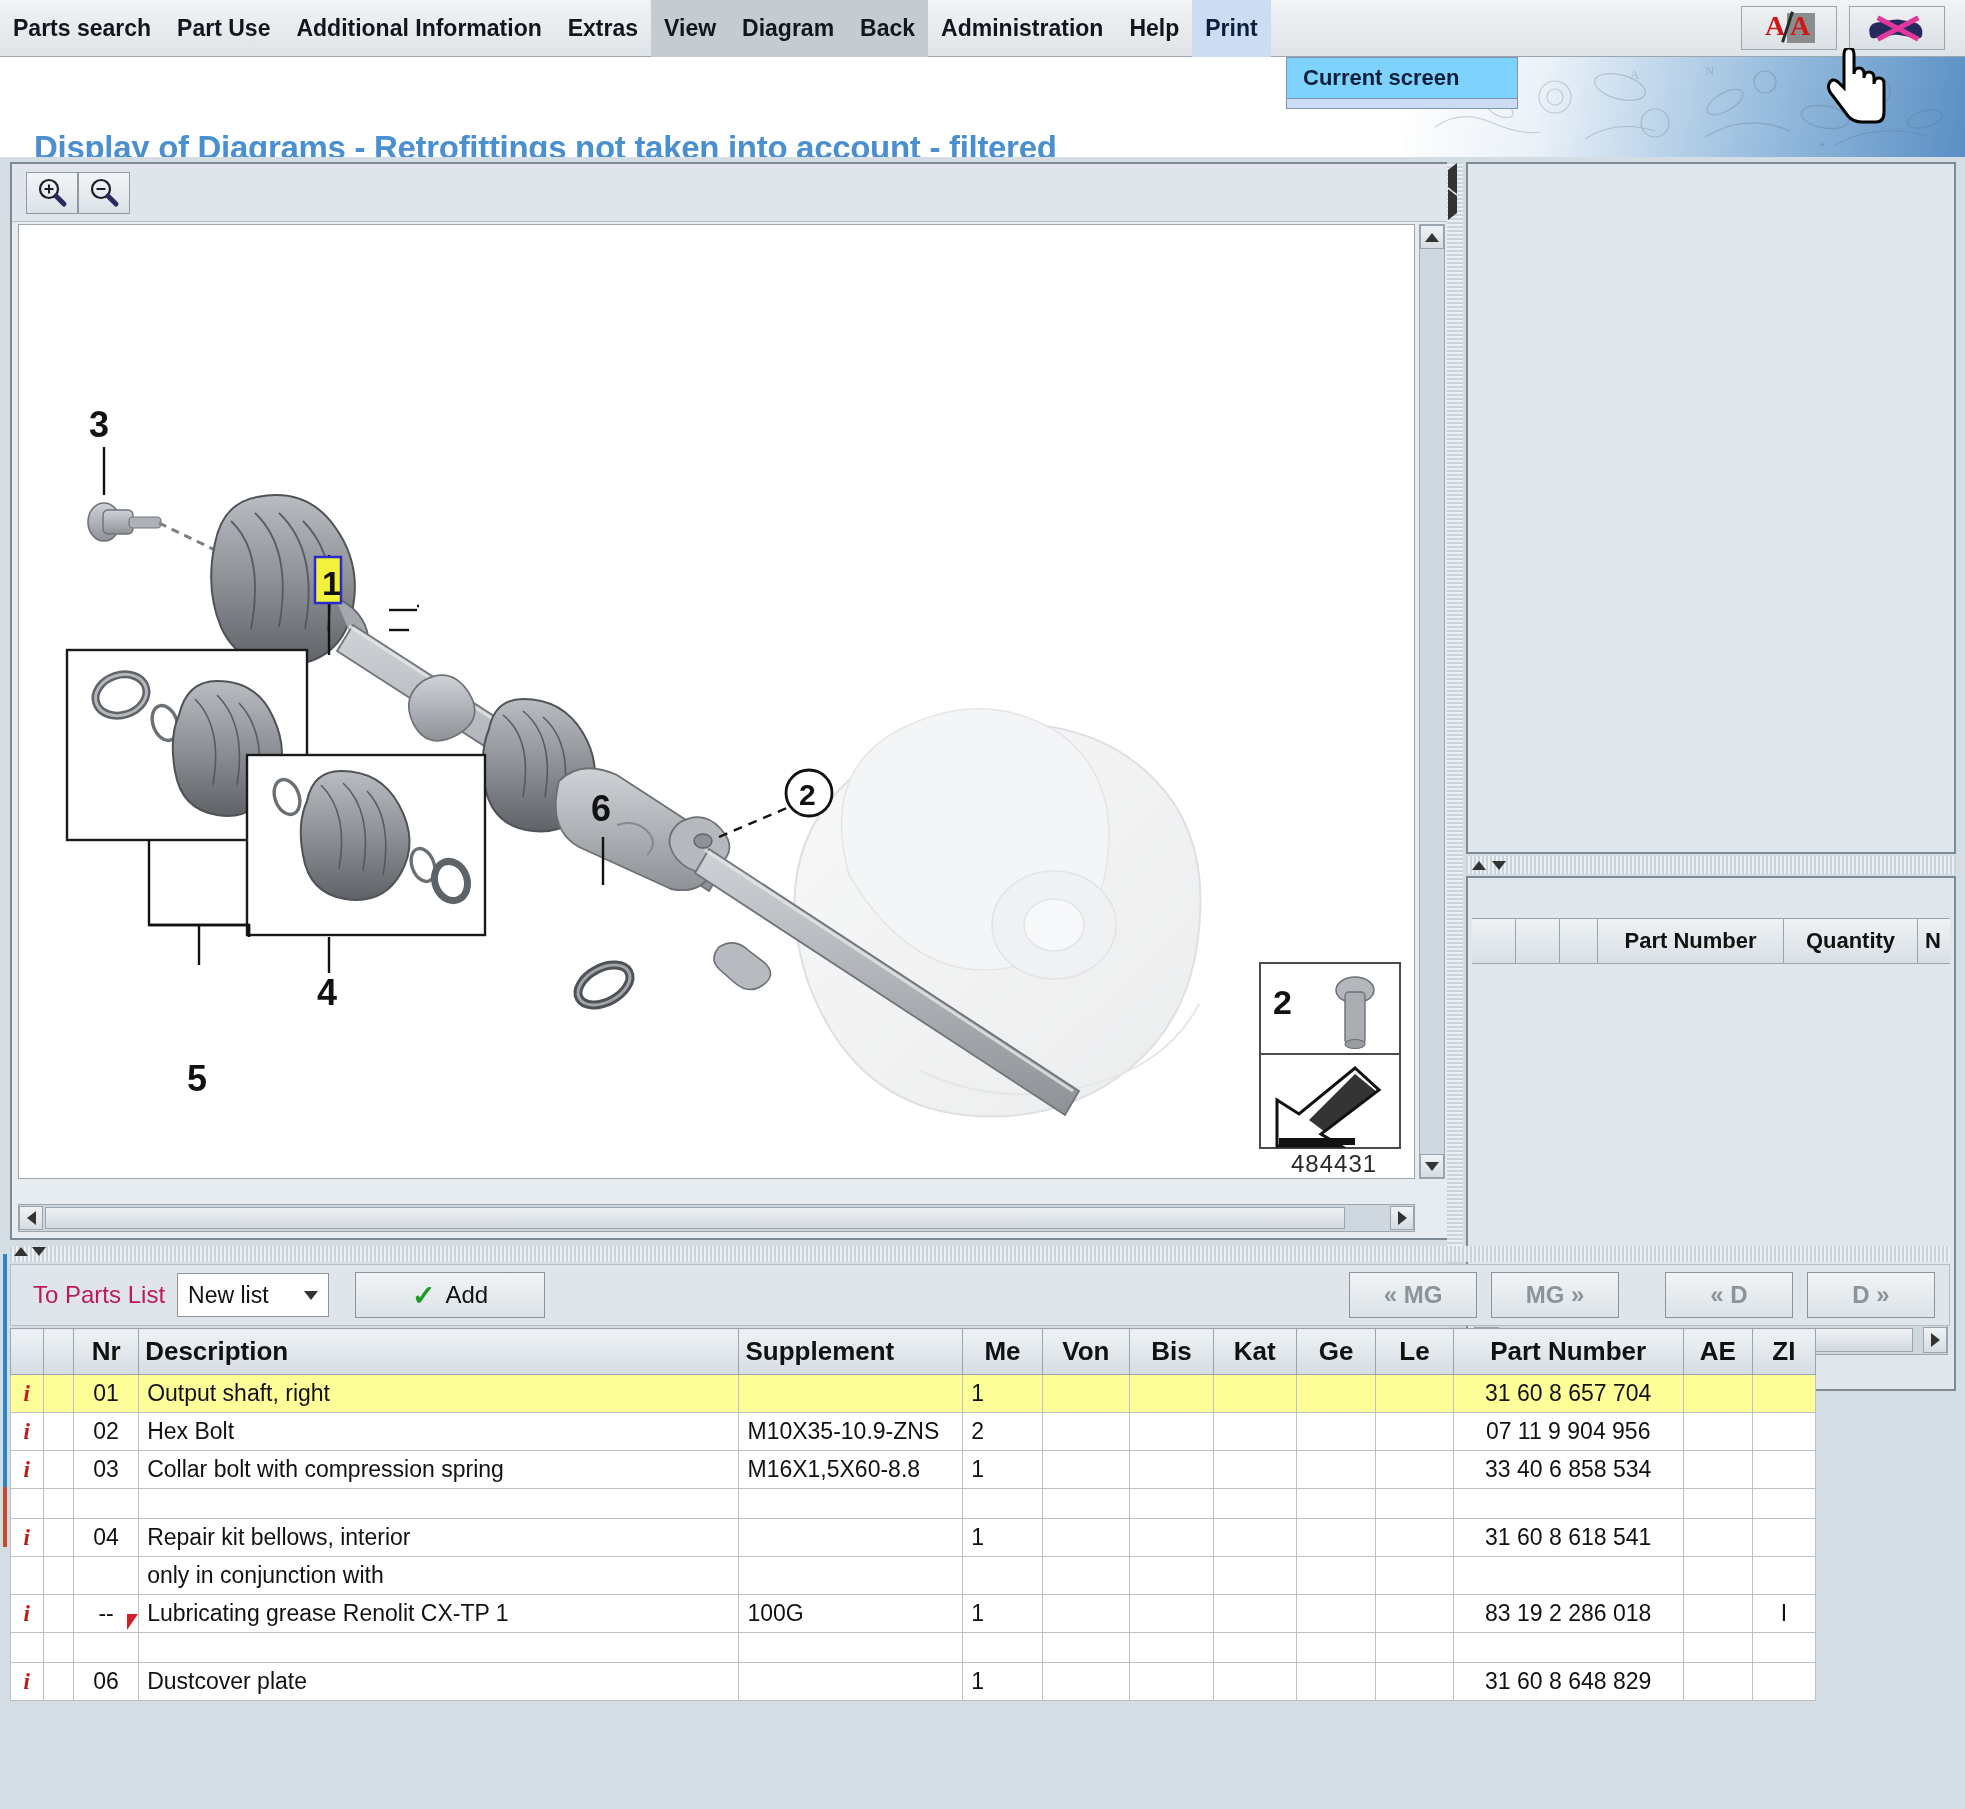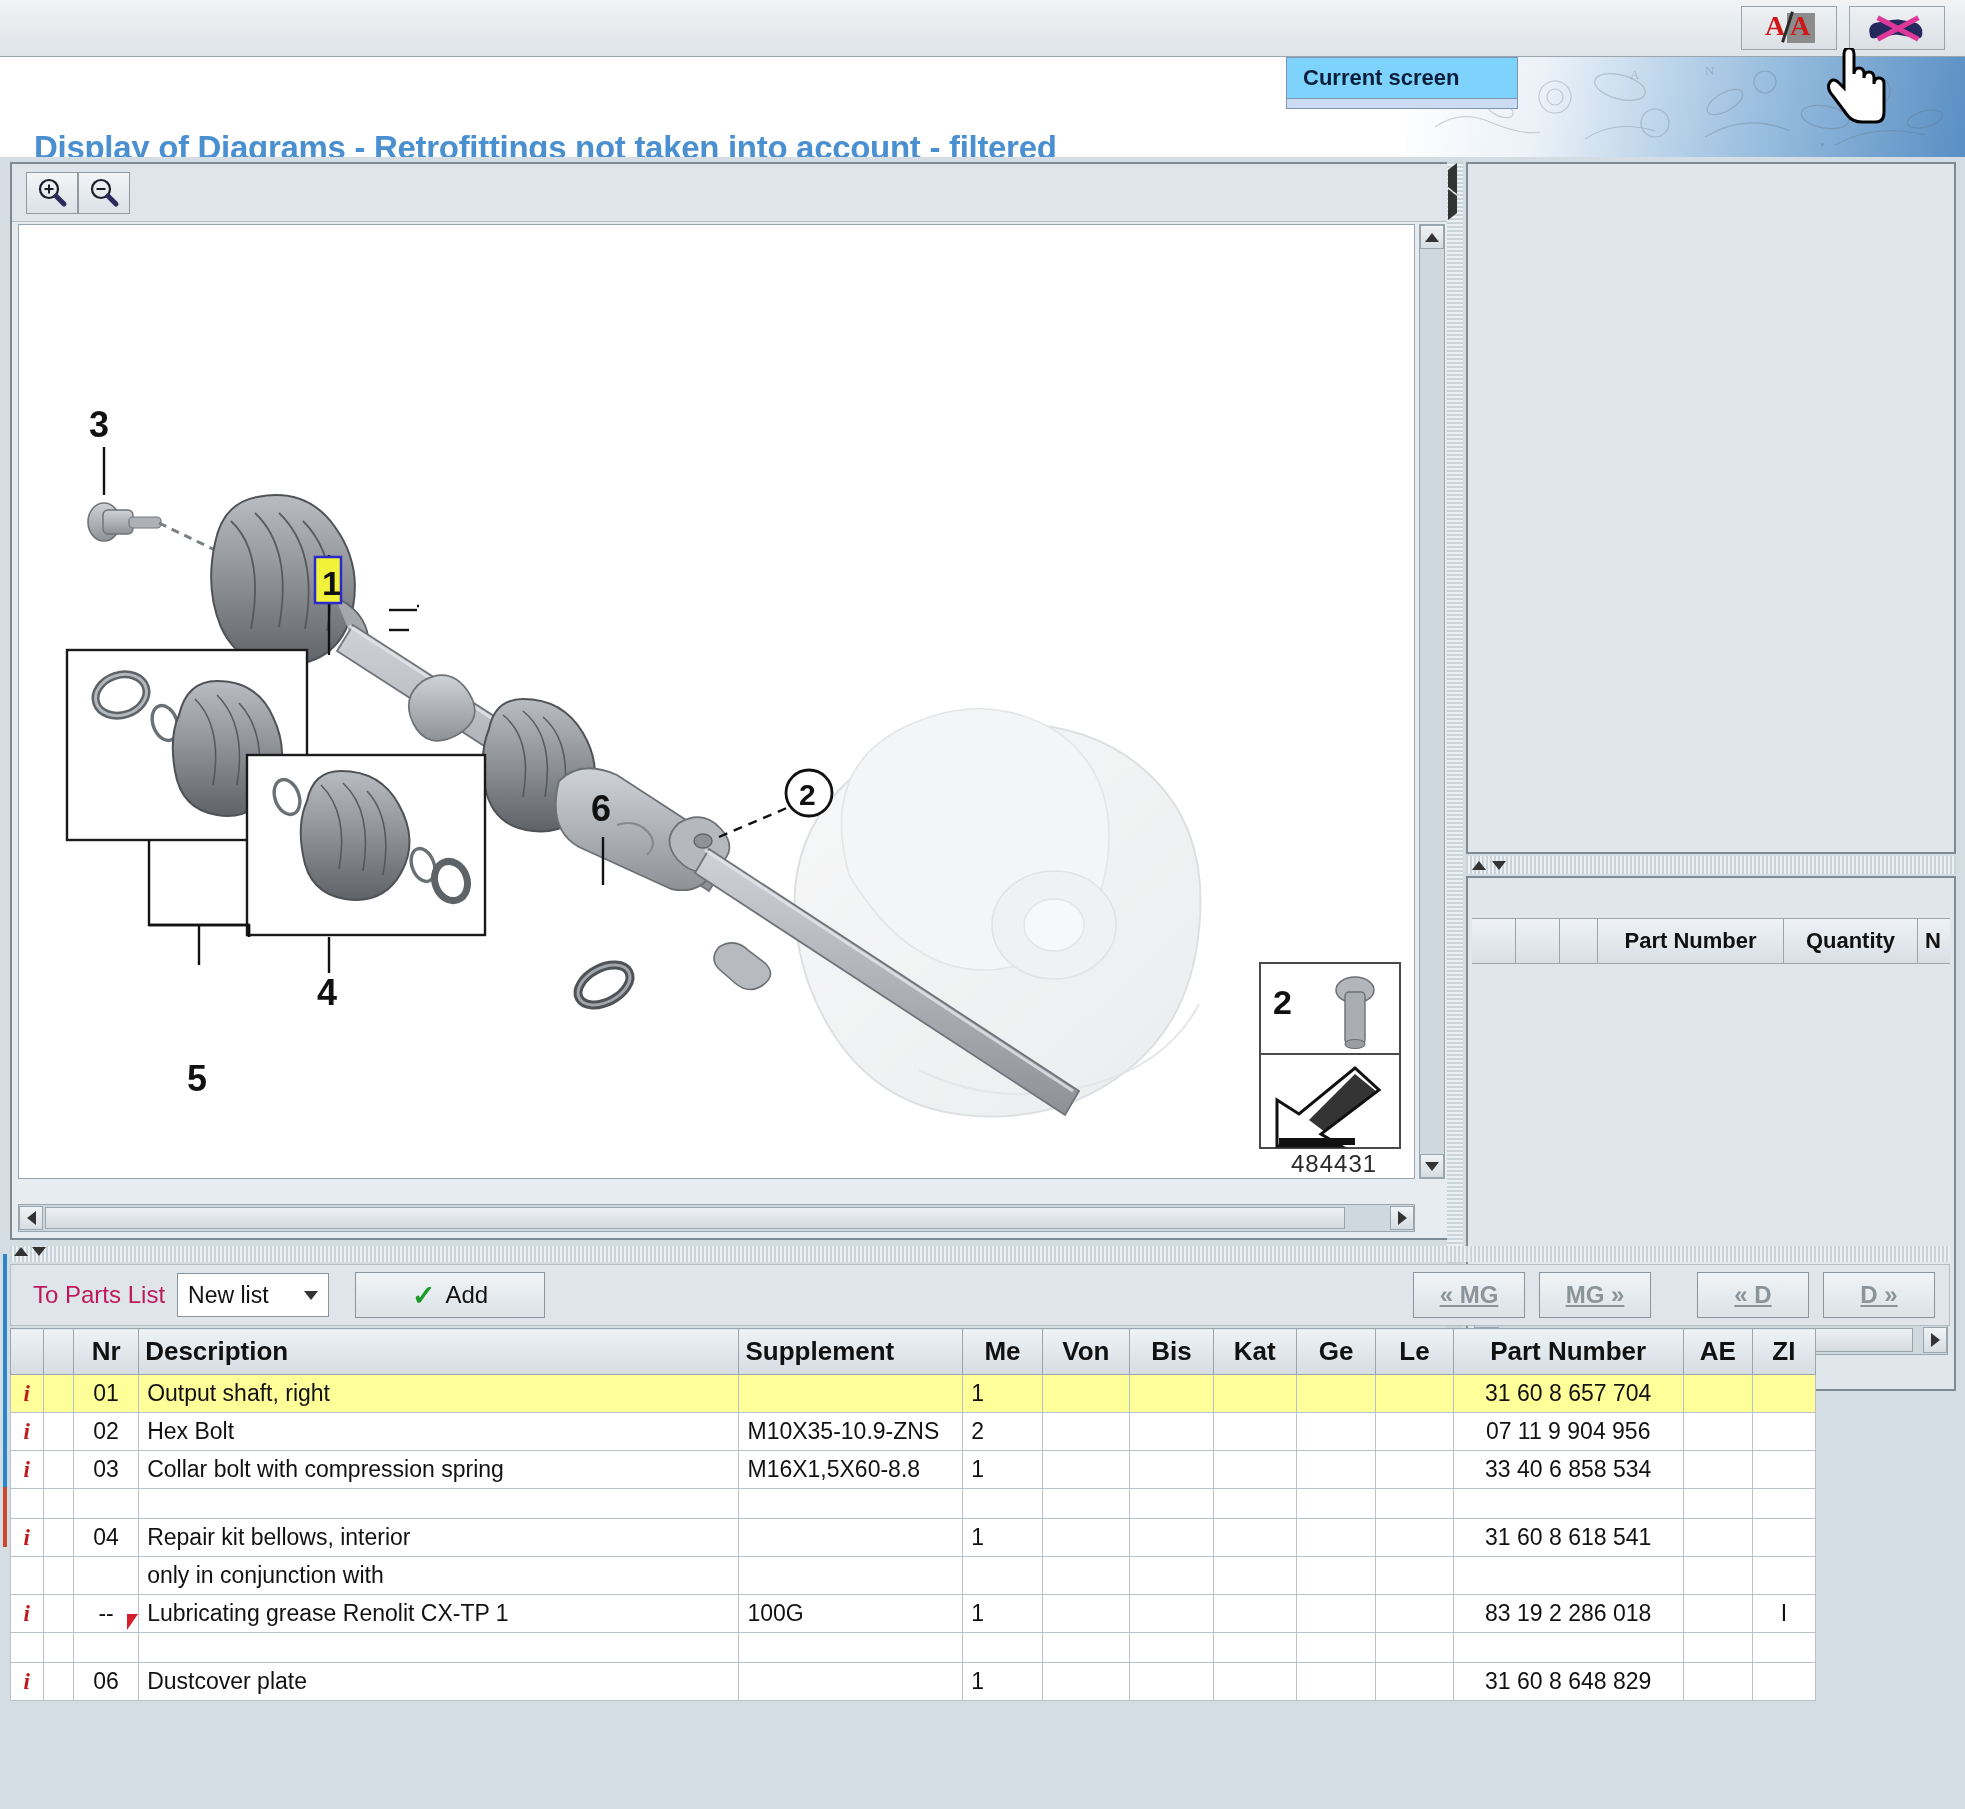--- a/index.html
+++ b/index.html
@@ -201,21 +201,21 @@
     background: #fff; border: 1px solid #8a949c;
     display: flex; align-items: center; justify-content: space-between;
     padding: 0 10px; font-size: 23px; color: #111;
   }
   .btn {
     height: 46px; background: linear-gradient(#f1f4f6, #dce2e7);
     border: 1px solid #8a949c; display: flex; align-items: center;
     justify-content: center; gap: 10px; font-size: 24px; color: #111;
   }
   .btn.add { margin-left: 26px; width: 190px; }
-  .btn.nav { width: 112px; font-weight: bold; color: #8b949b; text-decoration: underline; }
+  .btn.nav { width: 128px; font-weight: bold; color: #8b949b; }
   .nav-group { margin-left: auto; display: flex; gap: 14px; margin-right: 14px; }
   .nav-group .sp { width: 18px; }
   .chk { color: #1d9b2a; font-size: 28px; font-weight: bold; }
 
   
   .ptable {
     position: absolute; left: 10px; top: 1328px; width: 1806px;
     border-collapse: collapse; background: #fff;
     font-size: 23px; color: #111;
   }
@@ -264,20 +264,32 @@
 <body>
 
 <div class="edge">
   <div class="e1"></div>
     <div class="e2"></div>
     <div class="e3"></div>
     <div class="e4"></div>
 </div>
 
 <div class="menubar">
+  <div class="mleft">
+    <div class="menu-item">Parts search</div>
+    <div class="menu-item">Part Use</div>
+    <div class="menu-item">Additional Information</div>
+    <div class="menu-item">Extras</div>
+    <div class="menu-item hl">View</div>
+    <div class="menu-item hl">Diagram</div>
+    <div class="menu-item hl">Back</div>
+    <div class="menu-item">Administration</div>
+    <div class="menu-item">Help</div>
+    <div class="menu-item print-open">Print</div>
+  </div>
   <div class="menu-spacer"></div>
   <div class="icon-btn">
     <span class="ic-aa">
       <span class="hl-bg"></span>
         <span class="a1">A</span>
         <span class="slash"></span>
         <span class="a2">A</span>
     </span>
   </div>
   <div class="icon-btn">

